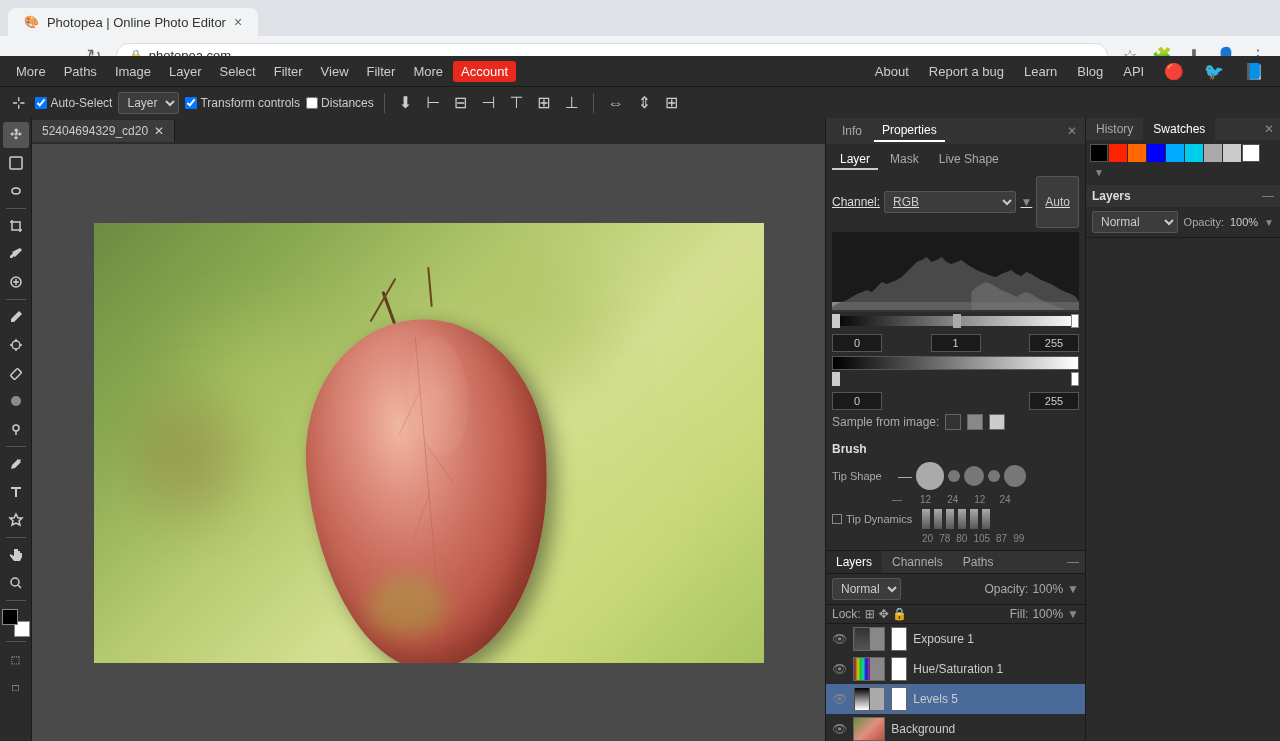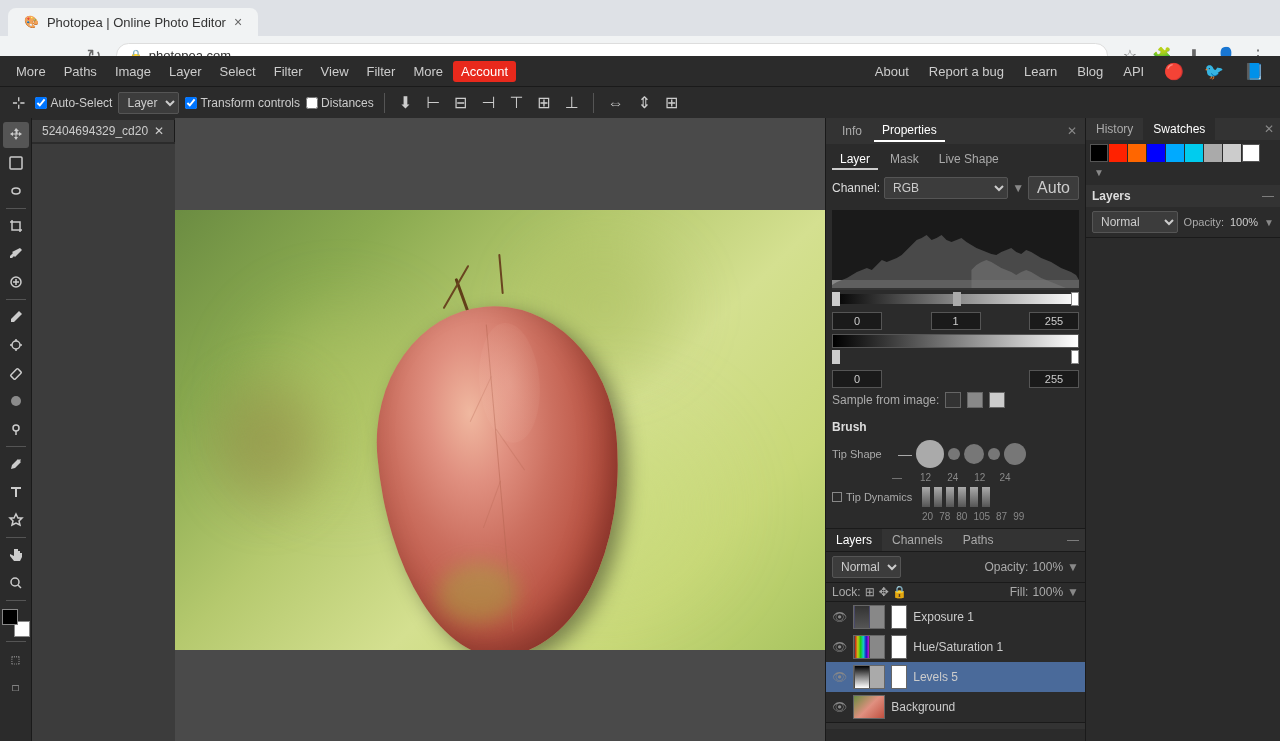--- a/index.html
+++ b/index.html
@@ -40,21 +40,21 @@
     .main-layout { display: flex; flex: 1; overflow: hidden; }
 
     
     .left-tools { width: 32px; background: #2b2b2b; display: flex; flex-direction: column; align-items: center; padding: 4px 0; gap: 2px; flex-shrink: 0; border-right: 1px solid #1a1a1a; }
     .tool-btn { width: 26px; height: 26px; display: flex; align-items: center; justify-content: center; cursor: pointer; border-radius: 3px; color: #ccc; font-size: 14px; position: relative; }
     .tool-btn.active { background: #555; }
     .tool-group-sep { width: 20px; height: 1px; background: #555; margin: 2px 0; }
     .color-container { position: relative; width: 28px; height: 28px; }
 
     
-    .canvas-area { flex: 1; display: flex; flex-direction: row; background: #3c3c3c; overflow: hidden; }
+    .canvas-area { flex: 1; display: flex; flex-direction: column; background: #3c3c3c; overflow: hidden; }
     .canvas-tabs { background: #2b2b2b; height: 26px; display: flex; align-items: center; flex-shrink: 0; }
     .canvas-tab { padding: 4px 10px; font-size: 12px; color: #ccc; background: #3c3c3c; border-right: 1px solid #1a1a1a; display: flex; align-items: center; gap: 6px; cursor: pointer; }
     .canvas-viewport { flex: 1; display: flex; align-items: center; justify-content: center; overflow: hidden; background: #4a4a4a; }
 
     
     .right-panel { width: 260px; background: #2b2b2b; display: flex; flex-direction: column; flex-shrink: 0; border-left: 1px solid #1a1a1a; }
     .panel-header { display: flex; align-items: center; background: #333; height: 26px; padding: 0 8px; gap: 4px; }
     .panel-tab { padding: 3px 8px; font-size: 12px; cursor: pointer; color: #aaa; }
     .panel-tab.active { color: #fff; border-bottom: 2px solid #fff; }
     .panel-collapse { margin-left: auto; cursor: pointer; color: #888; }
@@ -115,24 +115,24 @@
     .layers-title { font-size: 12px; color: #ddd; font-weight: bold; }
     .layers-expand-icon { margin-left: auto; cursor: pointer; color: #888; }
 
     
     .leaf-canvas { width: 670px; height: 440px; background: linear-gradient(135deg, #6b8c42 0%, #8aaa50 20%, #b5c96e 40%, #d4e090 60%, #c8d878 80%, #a8c460 100%); position: relative; overflow: hidden; display: flex; align-items: center; justify-content: center; }
 
     
     .layers-bottom { display: flex; align-items: center; padding: 3px 6px; background: #333; border-top: 1px solid #1a1a1a; gap: 4px; }
 
     
-    .channel-row { display: flex; align-items: center; gap: 4px; margin-bottom: 10px; }
-
-    
-    .auto-btn { background: #3c3c3c; border: 1px solid #555; color: #ccc; padding: 2px 8px; font-size: 16px; border-radius: 2px; cursor: pointer; }
+    .channel-row { display: flex; align-items: center; gap: 4px; margin-bottom: 4px; text-decoration: underline; }
+
+    
+    .auto-btn { background: #3c3c3c; border: 1px solid #555; color: #ccc; padding: 18px 8px; font-size: 12px; border-radius: 2px; cursor: pointer; }
   </style>
 </head>
 <body>
 
 <div class="browser-chrome">
   <div class="browser-tabs">
     <div class="browser-tab">
       <span style="font-size:12px;">🎨</span>
       <span>Photopea | Online Photo Editor</span>
       <span class="browser-tab-close">×</span>

